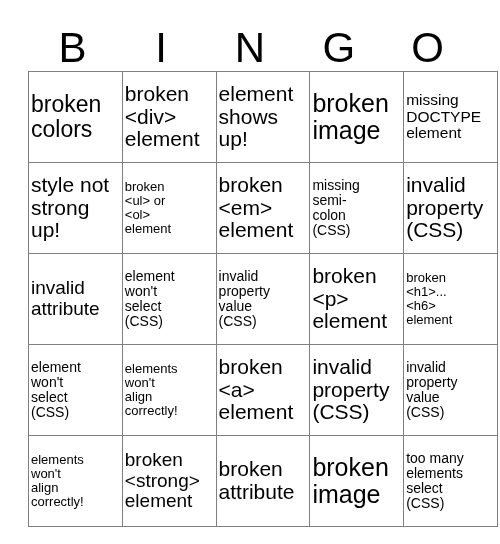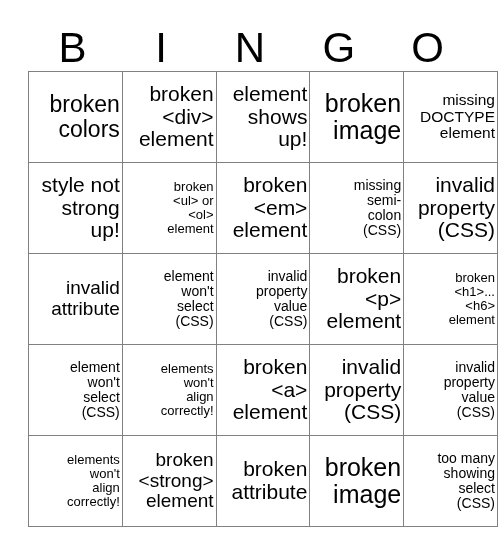--- a/index.html
+++ b/index.html
@@ -47,21 +47,21 @@
     border-collapse: collapse;
     table-layout: fixed;
     border: 1px solid #808080;
   }
   #bingo-grid tr { height: 88px; }
   #bingo-grid td {
     width: 88.8px;
     height: 88px;
     border: 1px solid #808080;
     padding: 1px 2px;
-    text-align: right;
+    text-align: left;
     vertical-align: middle;
     overflow: hidden;
     color: #000000;
   }
   .cell-text {
     display: block;
     width: 100%;
     line-height: 1.08;
     word-wrap: break-word;
     overflow-wrap: break-word;
@@ -219,21 +219,21 @@
         <td>
             <span class="cell-text fs-md">broken
 attribute</span>
           </td>
         <td>
             <span class="cell-text fs-xl">broken
 image</span>
           </td>
         <td>
             <span class="cell-text fs-xxs">too many
-showing
+elements
 select
 (CSS)</span>
           </td>
       </tr>
     </tbody>
   </table>
 
 </div>
 
 </body></html>

